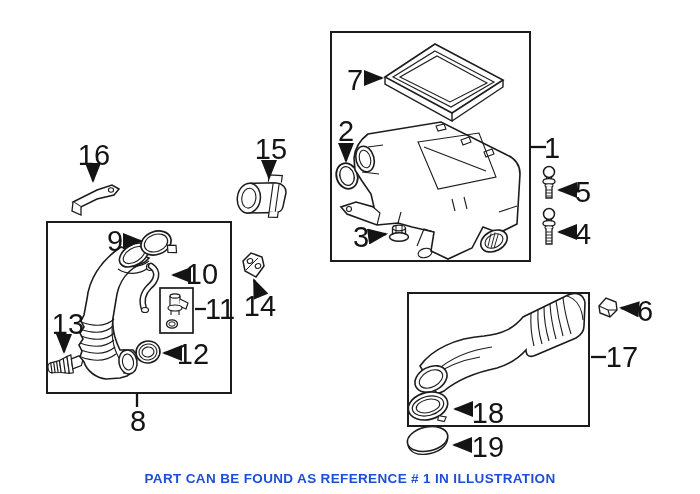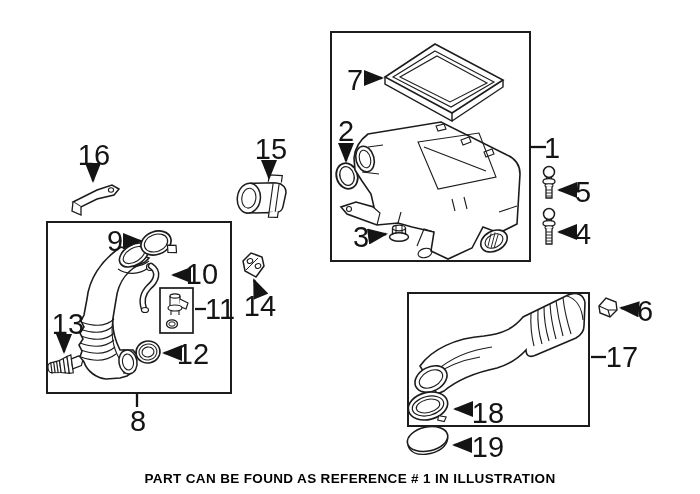--- a/index.html
+++ b/index.html
@@ -7,21 +7,21 @@
     position:relative;width:700px;height:494px;background:#ffffff;
     font-family:"Liberation Sans",sans-serif;overflow:hidden;
   }
   .stage svg{position:absolute;left:0;top:0;}
   .callout{
     font-family:"Liberation Sans",sans-serif;
     font-size:29px;fill:#141414;
   }
   .note{
     position:absolute;left:0;top:471px;width:700px;
-    text-align:center;color:#000000;font-weight:bold;
+    text-align:center;color:#1d4ed8;font-weight:bold;
     font-size:13.5px;letter-spacing:0.35px;white-space:nowrap;
   }
 </style>
 </head>
 <body>
 
 <div class="stage">
   <svg width="700" height="494" viewBox="0 0 700 494">
     <defs>
       <marker id="arrow" viewBox="0 0 10 8" refX="9" refY="4" markerWidth="9" markerHeight="7" orient="auto">

